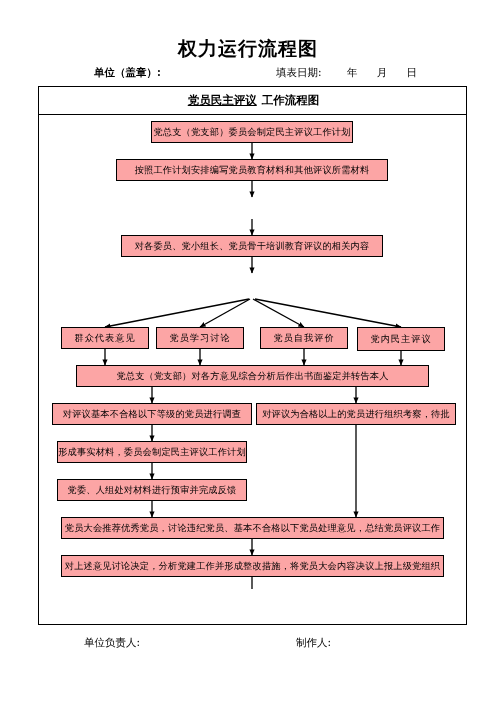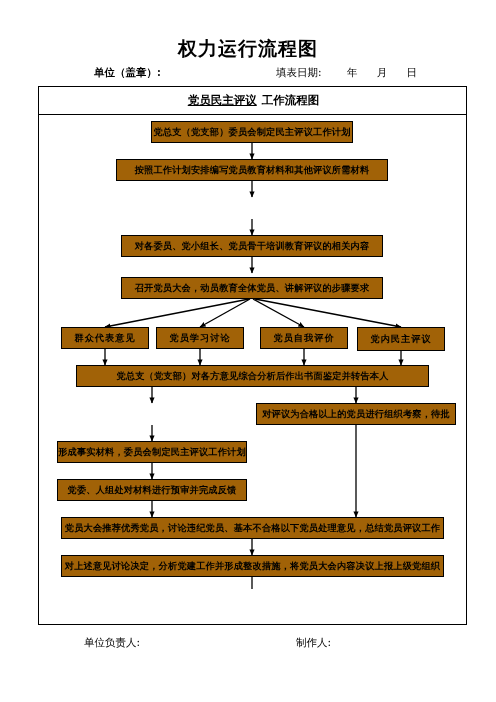--- a/index.html
+++ b/index.html
@@ -99,32 +99,31 @@
     position: absolute;
     left: 0; top: 0;
     width: 427px;
     height: 509px;
     pointer-events: none;
   }
 
   .node {
     position: absolute;
     border: 1.1px solid #000;
-    background: #a16207;
+    background: #fca5a5;
     box-sizing: border-box;
     display: flex;
     align-items: center;
     justify-content: center;
     font-family: "DejaVu Serif", "Liberation Serif", serif;
     font-size: 9.2px;
     line-height: 1.1;
     white-space: nowrap;
     padding: 0 4px;
     letter-spacing: 0.2px;
-    font-weight: bold;
   }
   .node.small { font-size: 9.2px; letter-spacing: 1px; }
 
   
   #footer {
     position: absolute;
     left: 38px;
     top: 636px;
     width: 429px;
     height: 18px;
@@ -210,29 +209,29 @@
       </g>
     </svg>
 
     <div class="node" style="left:112px; top:6px; width:202px; height:22px;">党总支（党支部）委员会制定民主评议工作计划</div>
 
     <div class="node" style="left:77px; top:44px; width:272px; height:22px;">按照工作计划安排编写党员教育材料和其他评议所需材料</div>
 
 
     <div class="node" style="left:82px; top:120px; width:262px; height:22px;">对各委员、党小组长、党员骨干培训教育评议的相关内容</div>
 
-    <div class="node" style="left:82px; top:162px; width:262px; height:22px;">召开党员大会，动员教育全体党员、讲解评议的步骤要求</div>
 
     <div class="node small" style="left:22px; top:212px; width:88px; height:22px;">群众代表意见</div>
     <div class="node small" style="left:117px; top:212px; width:88px; height:22px;">党员学习讨论</div>
     <div class="node small" style="left:221px; top:212px; width:88px; height:22px;">党员自我评价</div>
     <div class="node small" style="left:318px; top:212px; width:88px; height:24px;">党内民主评议</div>
 
     <div class="node" style="left:37px; top:250px; width:353px; height:22px;">党总支（党支部）对各方意见综合分析后作出书面鉴定并转告本人</div>
 
+    <div class="node" style="left:13px; top:288px; width:200px; height:22px;">对评议基本不合格以下等级的党员进行调查</div>
 
     <div class="node" style="left:217px; top:288px; width:200px; height:22px;">对评议为合格以上的党员进行组织考察，待批</div>
 
     <div class="node" style="left:18px; top:326px; width:190px; height:22px;">形成事实材料，委员会制定民主评议工作计划</div>
 
     <div class="node" style="left:18px; top:364px; width:190px; height:22px;">党委、人组处对材料进行预审并完成反馈</div>
 
     <div class="node" style="left:22px; top:402px; width:383px; height:22px;">党员大会推荐优秀党员，讨论违纪党员、基本不合格以下党员处理意见，总结党员评议工作</div>
 
     <div class="node" style="left:22px; top:440px; width:383px; height:22px;">对上述意见讨论决定，分析党建工作并形成整改措施，将党员大会内容决议上报上级党组织</div>

